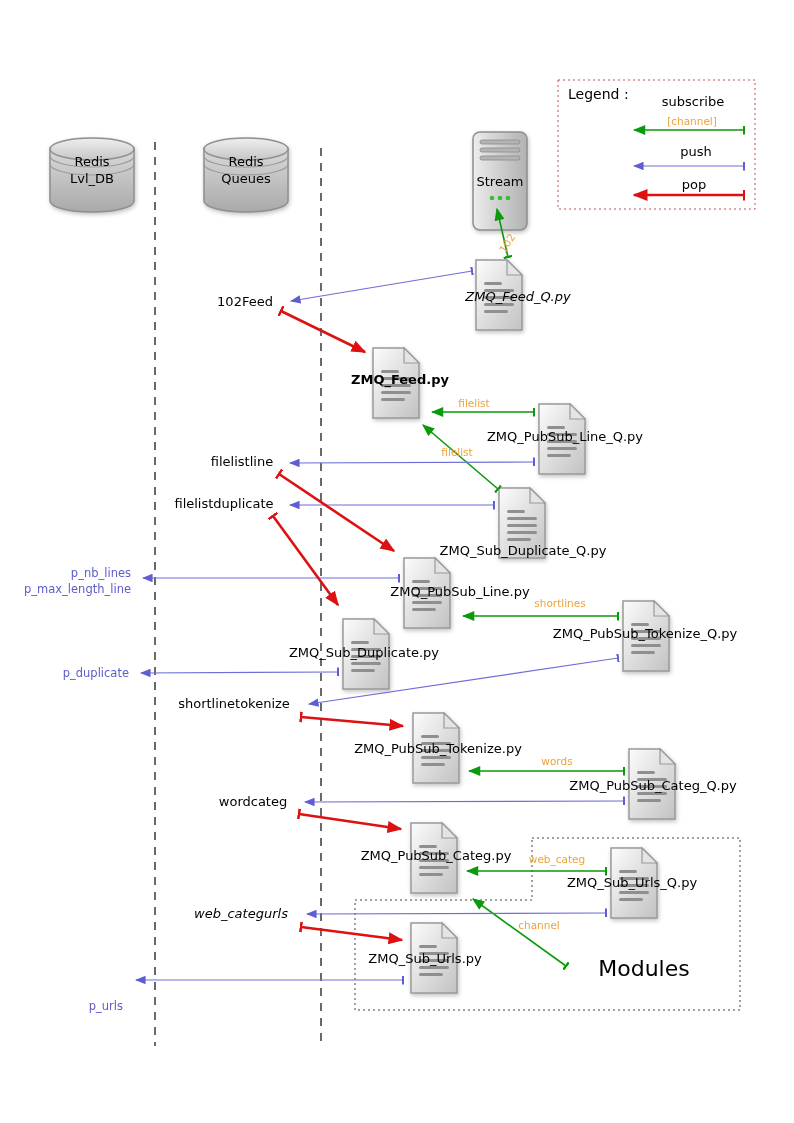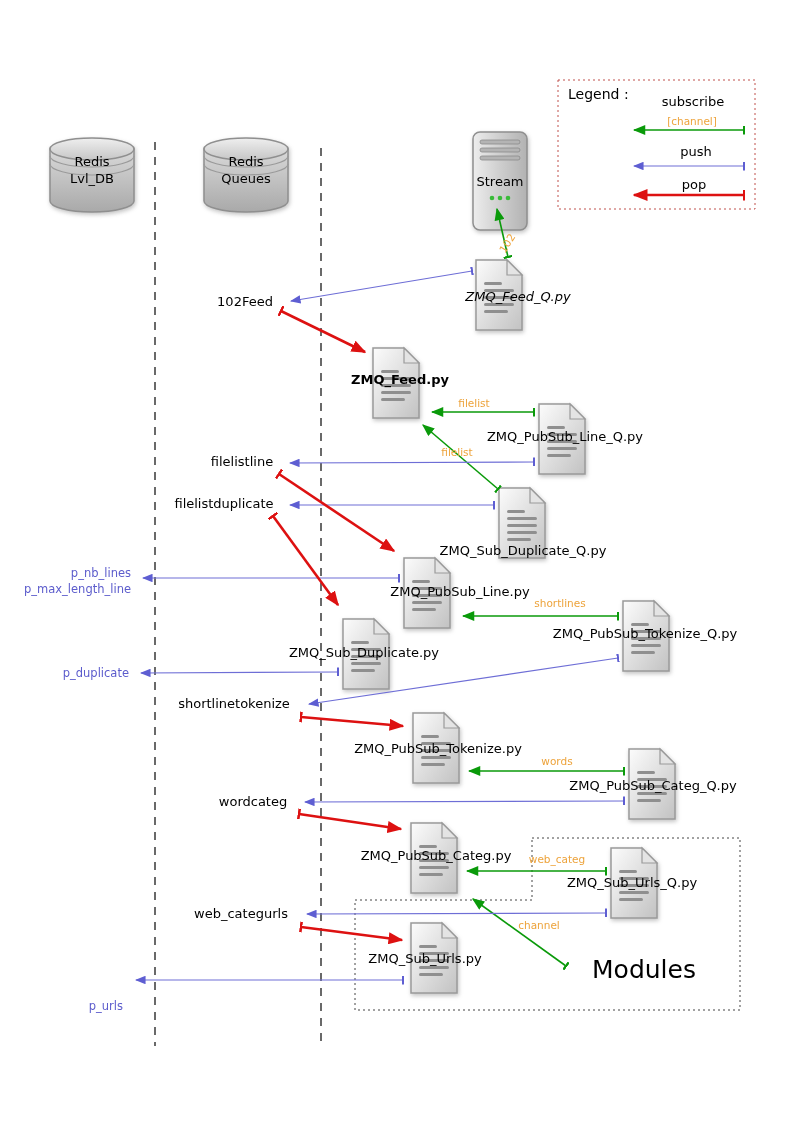--- a/index.html
+++ b/index.html
@@ -9,21 +9,21 @@
   }
   .page svg{position:absolute;left:0;top:0;}
   .lbl{position:absolute;white-space:nowrap;font-size:13px;line-height:1.15;}
   .ctr{transform:translateX(-50%);}
   .title{font-size:28px;text-decoration:underline;letter-spacing:.5px;}
   .db-lbl{white-space:pre;text-align:center;font-size:13px;line-height:1.3;}
   .param{font-size:11.5px;color:#5c5ccc;}
   .chan{font-size:10.5px;color:#eda33b;}
   .legend-head{font-size:14px;}
   .legend-item{font-size:13px;}
-  .modules{font-size:25px;}
+  .modules{font-size:22px;}
   use.icon{filter:drop-shadow(1px 2px 2px rgba(80,80,80,.35));}
   .push{stroke:#6e6ed6;stroke-width:1.2;marker-end:url(#ahB);marker-start:url(#tkB);}
   .sub{stroke:#0a9a0a;stroke-width:1.6;marker-end:url(#ahG);marker-start:url(#tkG);}
   .pop{stroke:#dd1111;stroke-width:2.6;marker-end:url(#ahR);marker-start:url(#tkR);}
   .dashline{stroke:#1a1a1a;stroke-width:1.3;stroke-dasharray:8 7;}
   .dotbox{fill:none;stroke:#c0504d;stroke-width:1;stroke-dasharray:2 3;}
   .modbox{fill:none;stroke:#444;stroke-width:1;stroke-dasharray:2 3;}
 </style>
 </head>
 <body>
@@ -182,21 +182,21 @@
 <div class="lbl ctr" style="left:653px;top:779px;">ZMQ_PubSub_Categ_Q.py</div>
 <div class="lbl ctr" style="left:436px;top:849px;">ZMQ_PubSub_Categ.py</div>
 <div class="lbl ctr" style="left:632px;top:876px;">ZMQ_Sub_Urls_Q.py</div>
 <div class="lbl ctr" style="left:425px;top:952px;">ZMQ_Sub_Urls.py</div>
 
 <div class="lbl ctr" style="left:245px;top:295px;">102Feed</div>
 <div class="lbl ctr" style="left:242px;top:455px;">filelistline</div>
 <div class="lbl ctr" style="left:224px;top:497px;">filelistduplicate</div>
 <div class="lbl ctr" style="left:234px;top:697px;">shortlinetokenize</div>
 <div class="lbl ctr" style="left:253px;top:795px;">wordcateg</div>
-<div class="lbl ctr" style="left:241px;top:907px;">web_categurls</div>
+<div class="lbl ctr" style="left:241px;top:907px;font-style:italic;">web_categurls</div>
 
 <div class="lbl param" style="right:663px;top:567px;">p_nb_lines</div>
 <div class="lbl param" style="right:663px;top:583px;">p_max_length_line</div>
 <div class="lbl param" style="right:665px;top:667px;">p_duplicate</div>
 <div class="lbl param" style="right:671px;top:972px;margin-top:28px;">p_urls</div>
 
 <div class="lbl chan" style="left:507px;top:237px;transform:translateX(-50%) rotate(-58deg);">102</div>
 <div class="lbl chan ctr" style="left:474px;top:397px;">filelist</div>
 <div class="lbl chan ctr" style="left:457px;top:446px;">filelist</div>
 <div class="lbl chan ctr" style="left:560px;top:597px;">shortlines</div>

